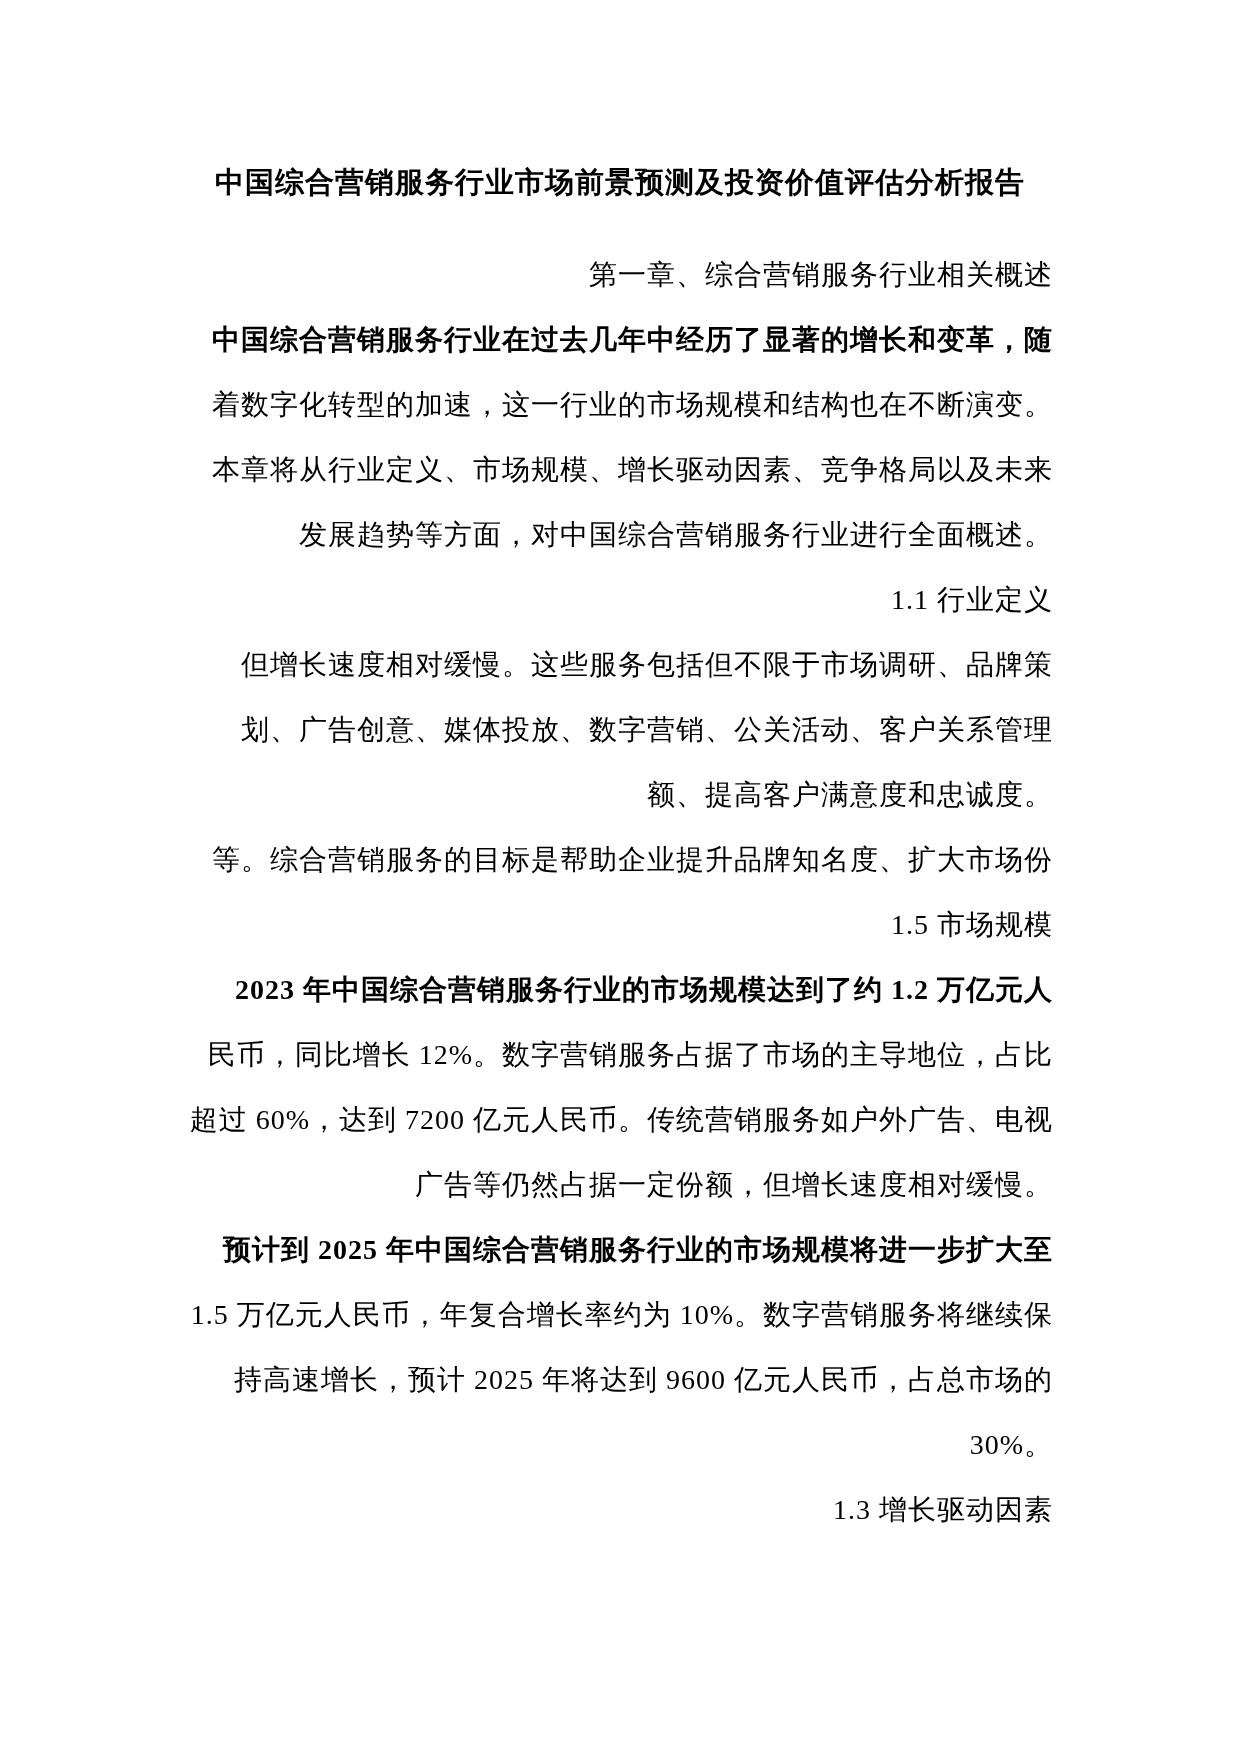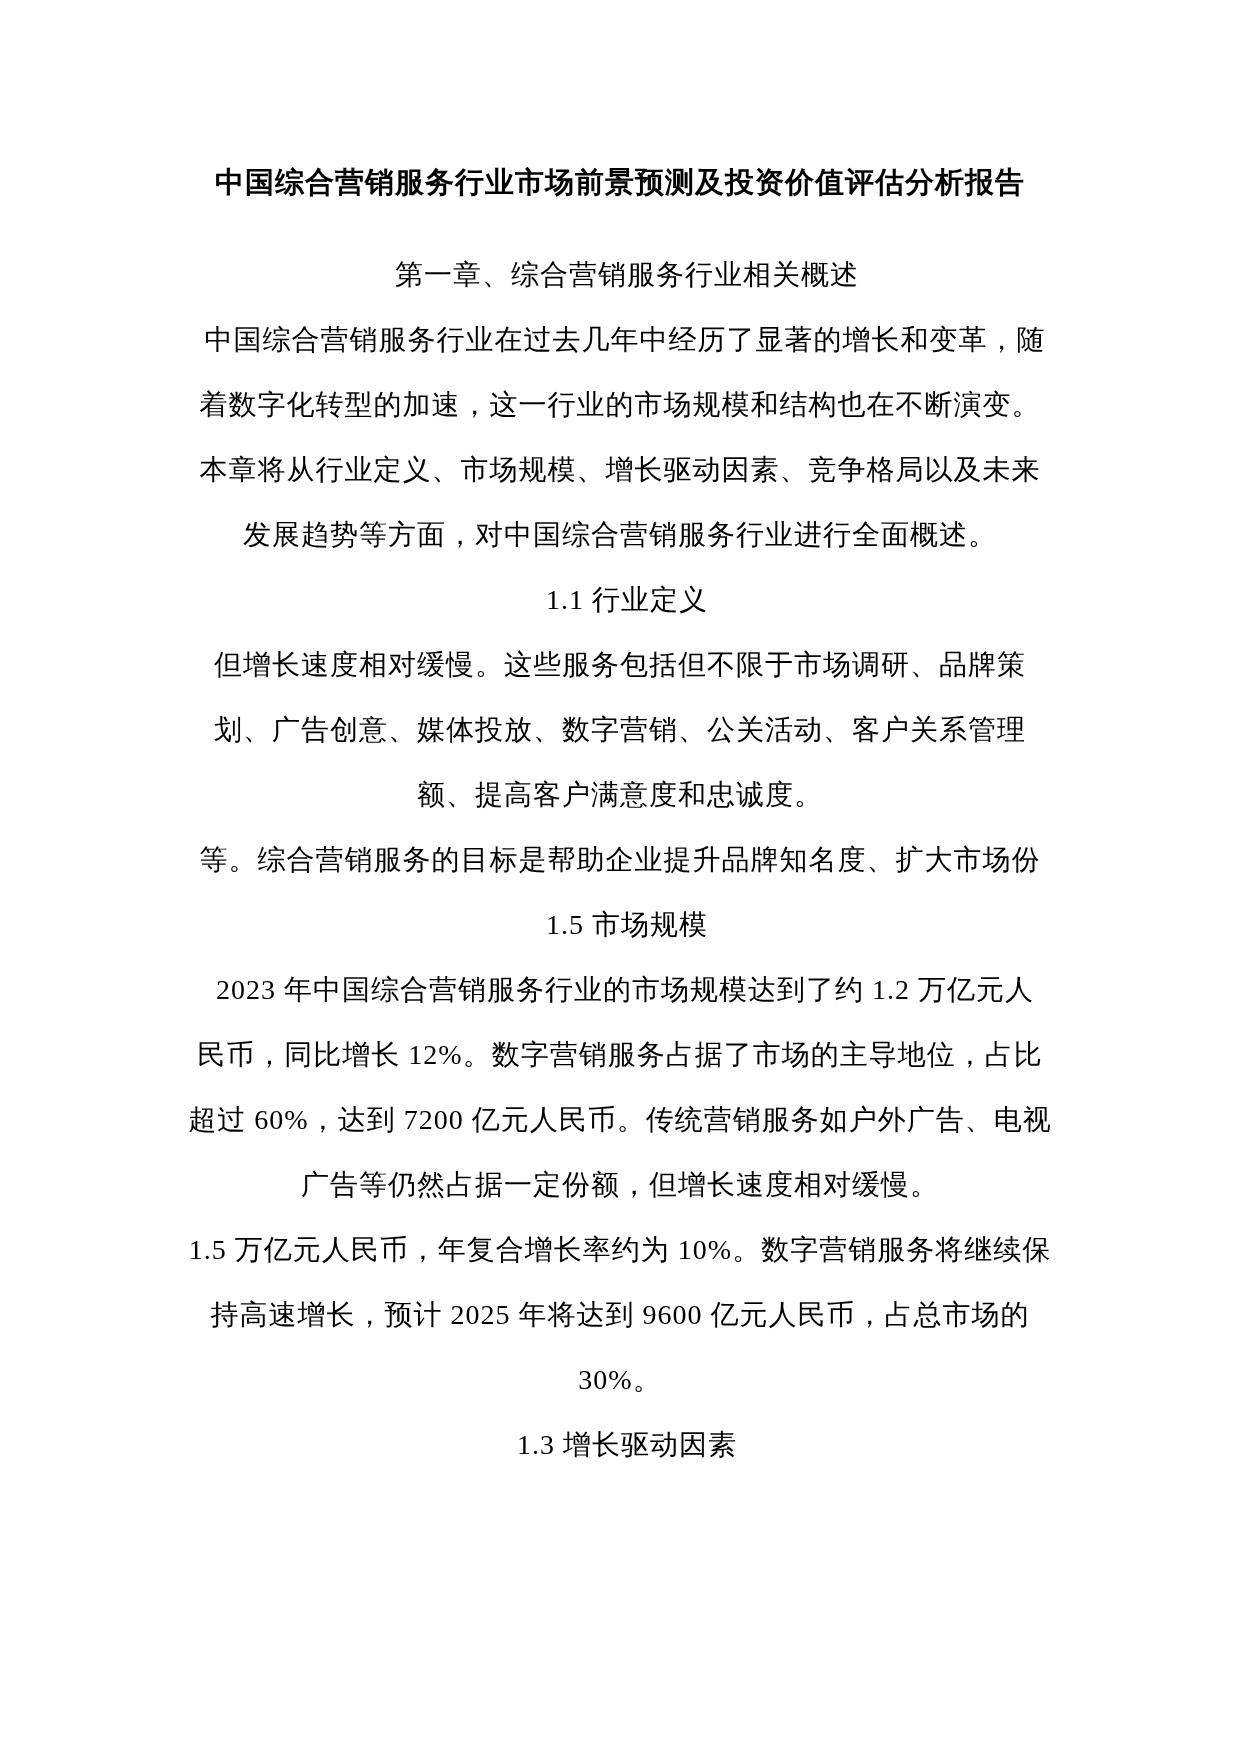--- a/index.html
+++ b/index.html
@@ -21,40 +21,41 @@
     left: 187px;
     top: 0;
     width: 866px;
   }
   .line {
     height: 65px;
     line-height: 65px;
     font-size: 28px;
     letter-spacing: 1px;
     white-space: nowrap;
-    text-align: center;
+    text-align: right;
   }
   .title {
     margin-top: 150px;
     height: 65px;
     line-height: 65px;
     font-size: 29px;
     font-weight: bold;
     letter-spacing: 1px;
     text-align: center;
     white-space: nowrap;
   }
   .chapter {
     margin-top: 27px;
   }
   .head {
     padding-left: 14px;
   }
   .first {
     padding-left: 10px;
+    font-weight: bold;
   }
 </style>
 </head>
 <body>
 
 <div class="page">
   <div class="content">
     <div class="title">中国综合营销服务行业市场前景预测及投资价值评估分析报告</div>
 
     <div class="line head chapter">第一章、综合营销服务行业相关概述</div>
@@ -71,19 +72,20 @@
     <div class="line">额、提高客户满意度和忠诚度。</div>
     <div class="line">等。综合营销服务的目标是帮助企业提升品牌知名度、扩大市场份</div>
 
     <div class="line head">1.5 市场规模</div>
 
     <div class="line first">2023 年中国综合营销服务行业的市场规模达到了约 1.2 万亿元人</div>
     <div class="line">民币，同比增长 12%。数字营销服务占据了市场的主导地位，占比</div>
     <div class="line">超过 60%，达到 7200 亿元人民币。传统营销服务如户外广告、电视</div>
     <div class="line">广告等仍然占据一定份额，但增长速度相对缓慢。</div>
 
+    <div class="line first">预计到 2025 年中国综合营销服务行业的市场规模将进一步扩大至</div>
     <div class="line">1.5 万亿元人民币，年复合增长率约为 10%。数字营销服务将继续保</div>
     <div class="line">持高速增长，预计 2025 年将达到 9600 亿元人民币，占总市场的</div>
     <div class="line">30%。</div>
 
     <div class="line head">1.3 增长驱动因素</div>
   </div>
 </div>
 
 </body></html>

